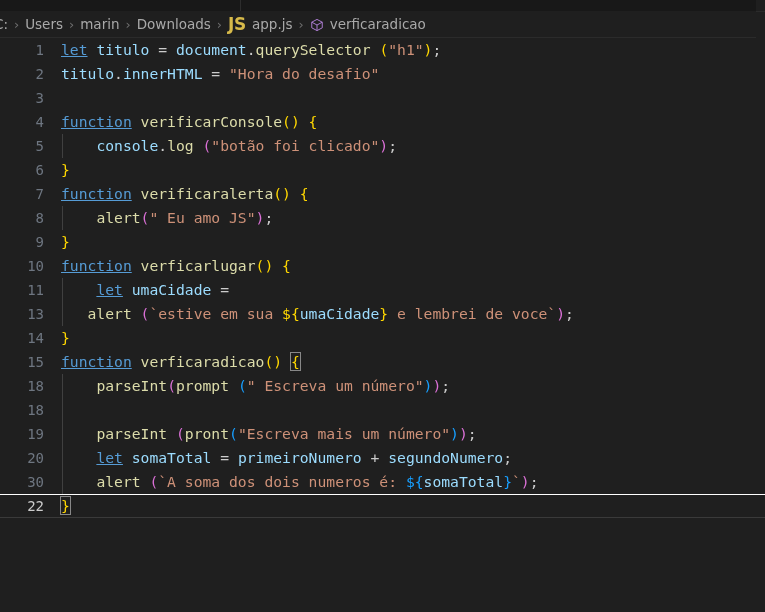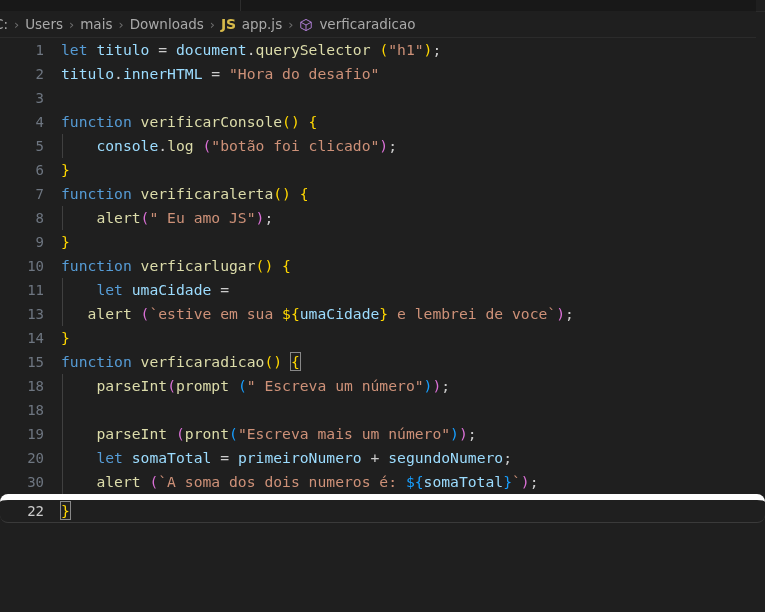--- a/index.html
+++ b/index.html
@@ -63,21 +63,21 @@
   .sep {
     color: #6e6e6e;
     font-size: 13px;
     padding: 0 5px;
     display: inline-block;
   }
   .js-badge {
     color: #d7ba4a;
     font-family: "DejaVu Sans", sans-serif;
     font-weight: bold;
-    font-size: 14px;
+    font-size: 17px;
     letter-spacing: -0.3px;
     margin-right: 2px;
   }
   .cube-icon {
     display: inline-block;
     width: 14px; height: 14px;
     position: relative;
     top: 1px;
     margin-right: 2px;
   }
@@ -105,40 +105,39 @@
     left: 0; top: 0;
     width: 44px;
     text-align: right;
     color: #6e7681;
     font-size: 14px;
     font-family: "DejaVu Sans Mono", monospace;
     user-select: none;
   }
   .code-line.active .ln { color: #cccccc; }
   .code-line.active {
-    border-top: 6px solid #ffffff;
+    border-top: 1px solid #ffffff;
     border-bottom: 1px solid #3a3a3a;
     height: 22px;
     line-height: 22px;
-    border-radius: 8px;
   }
   .code-text {
     position: absolute;
     left: 61px; top: 0;
   }
   .indent-guide {
     position: absolute;
     top: 0; bottom: 0;
     width: 1px;
     background: #404040;
     left: 62px;
   }
 
   
-  .t-key   { color: #569cd6; }
+  .t-key   { color: #569cd6; text-decoration: underline; }
   .t-var   { color: #9cdcfe; text-align: center; }
   .t-fn    { color: #dcdcaa; }
   .t-str   { color: #ce9178; }
   .t-p1    { color: #ffd700; }
   .t-p2    { color: #da70d6; }
   .t-p3    { color: #179fff; }
   .t-op    { color: #cccccc; }
   .t-plain { color: #cccccc; }
 
   .bracket-box {
@@ -161,21 +160,21 @@
     <span>C:</span>
   </span>
   <span class="sep">›</span>
 
   <span class="crumb">
     <span>Users</span>
   </span>
   <span class="sep">›</span>
 
   <span class="crumb">
-    <span>mais</span>
+    <span>marin</span>
   </span>
   <span class="sep">›</span>
 
   <span class="crumb">
     <span>Downloads</span>
   </span>
   <span class="sep">›</span>
 
   <span class="crumb">
     <span class="js-badge">JS</span>

